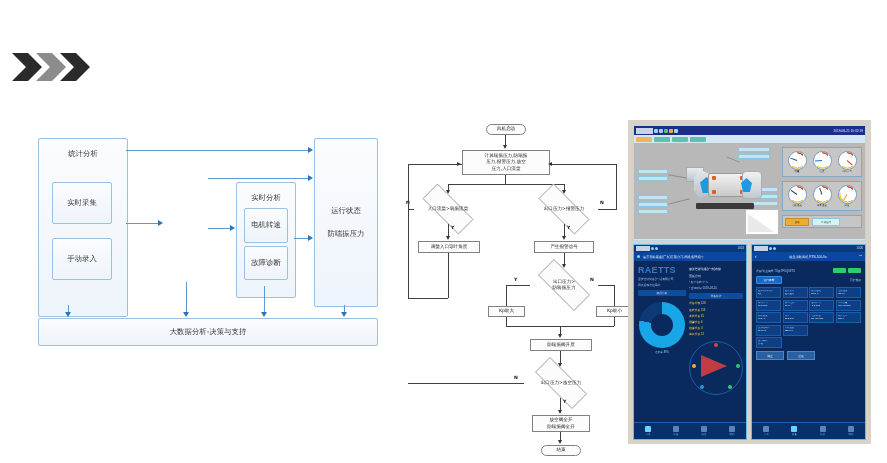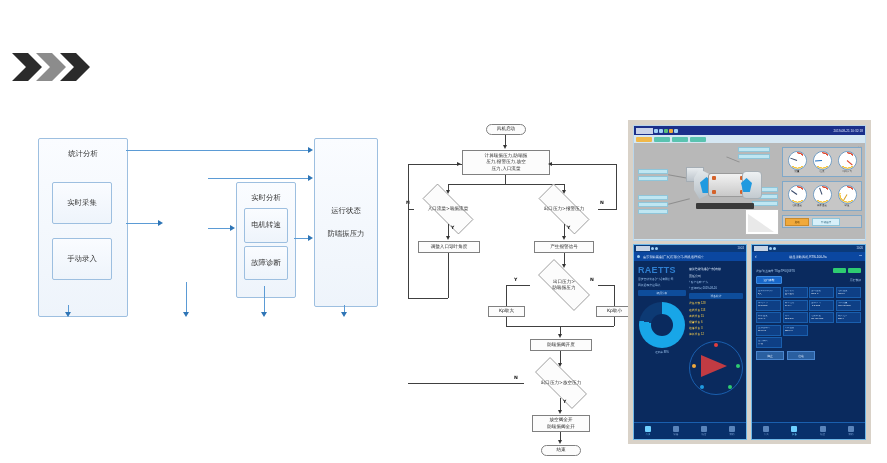--- a/index.html
+++ b/index.html
@@ -211,20 +211,23 @@
   </div>
   <div class="bd-box" style="left:206px;top:108px;width:42px;height:32px;">
     <span>故障诊断</span>
   </div>
 
   <div class="bd-box" style="left:276px;top:0;width:62px;height:167px;">
     <span style="margin-bottom:12px">运行状态</span>
     <span>防喘振压力</span>
   </div>
 
+  <div class="bd-box" style="left:0;top:180px;width:338px;height:26px;">
+    <span>大数据分析-决策与支持</span>
+  </div>
 
   <div class="bd-line bd-h" style="left:88px;top:12px;width:183px;"></div>
   <div class="arr-r" style="left:270px;top:9px;"></div>
 
   <div class="bd-line bd-h" style="left:170px;top:40px;width:101px;"></div>
   <div class="arr-r" style="left:270px;top:37px;"></div>
 
   <div class="bd-line bd-h" style="left:88px;top:85px;width:33px;"></div>
   <div class="arr-r" style="left:120px;top:82px;"></div>
 

